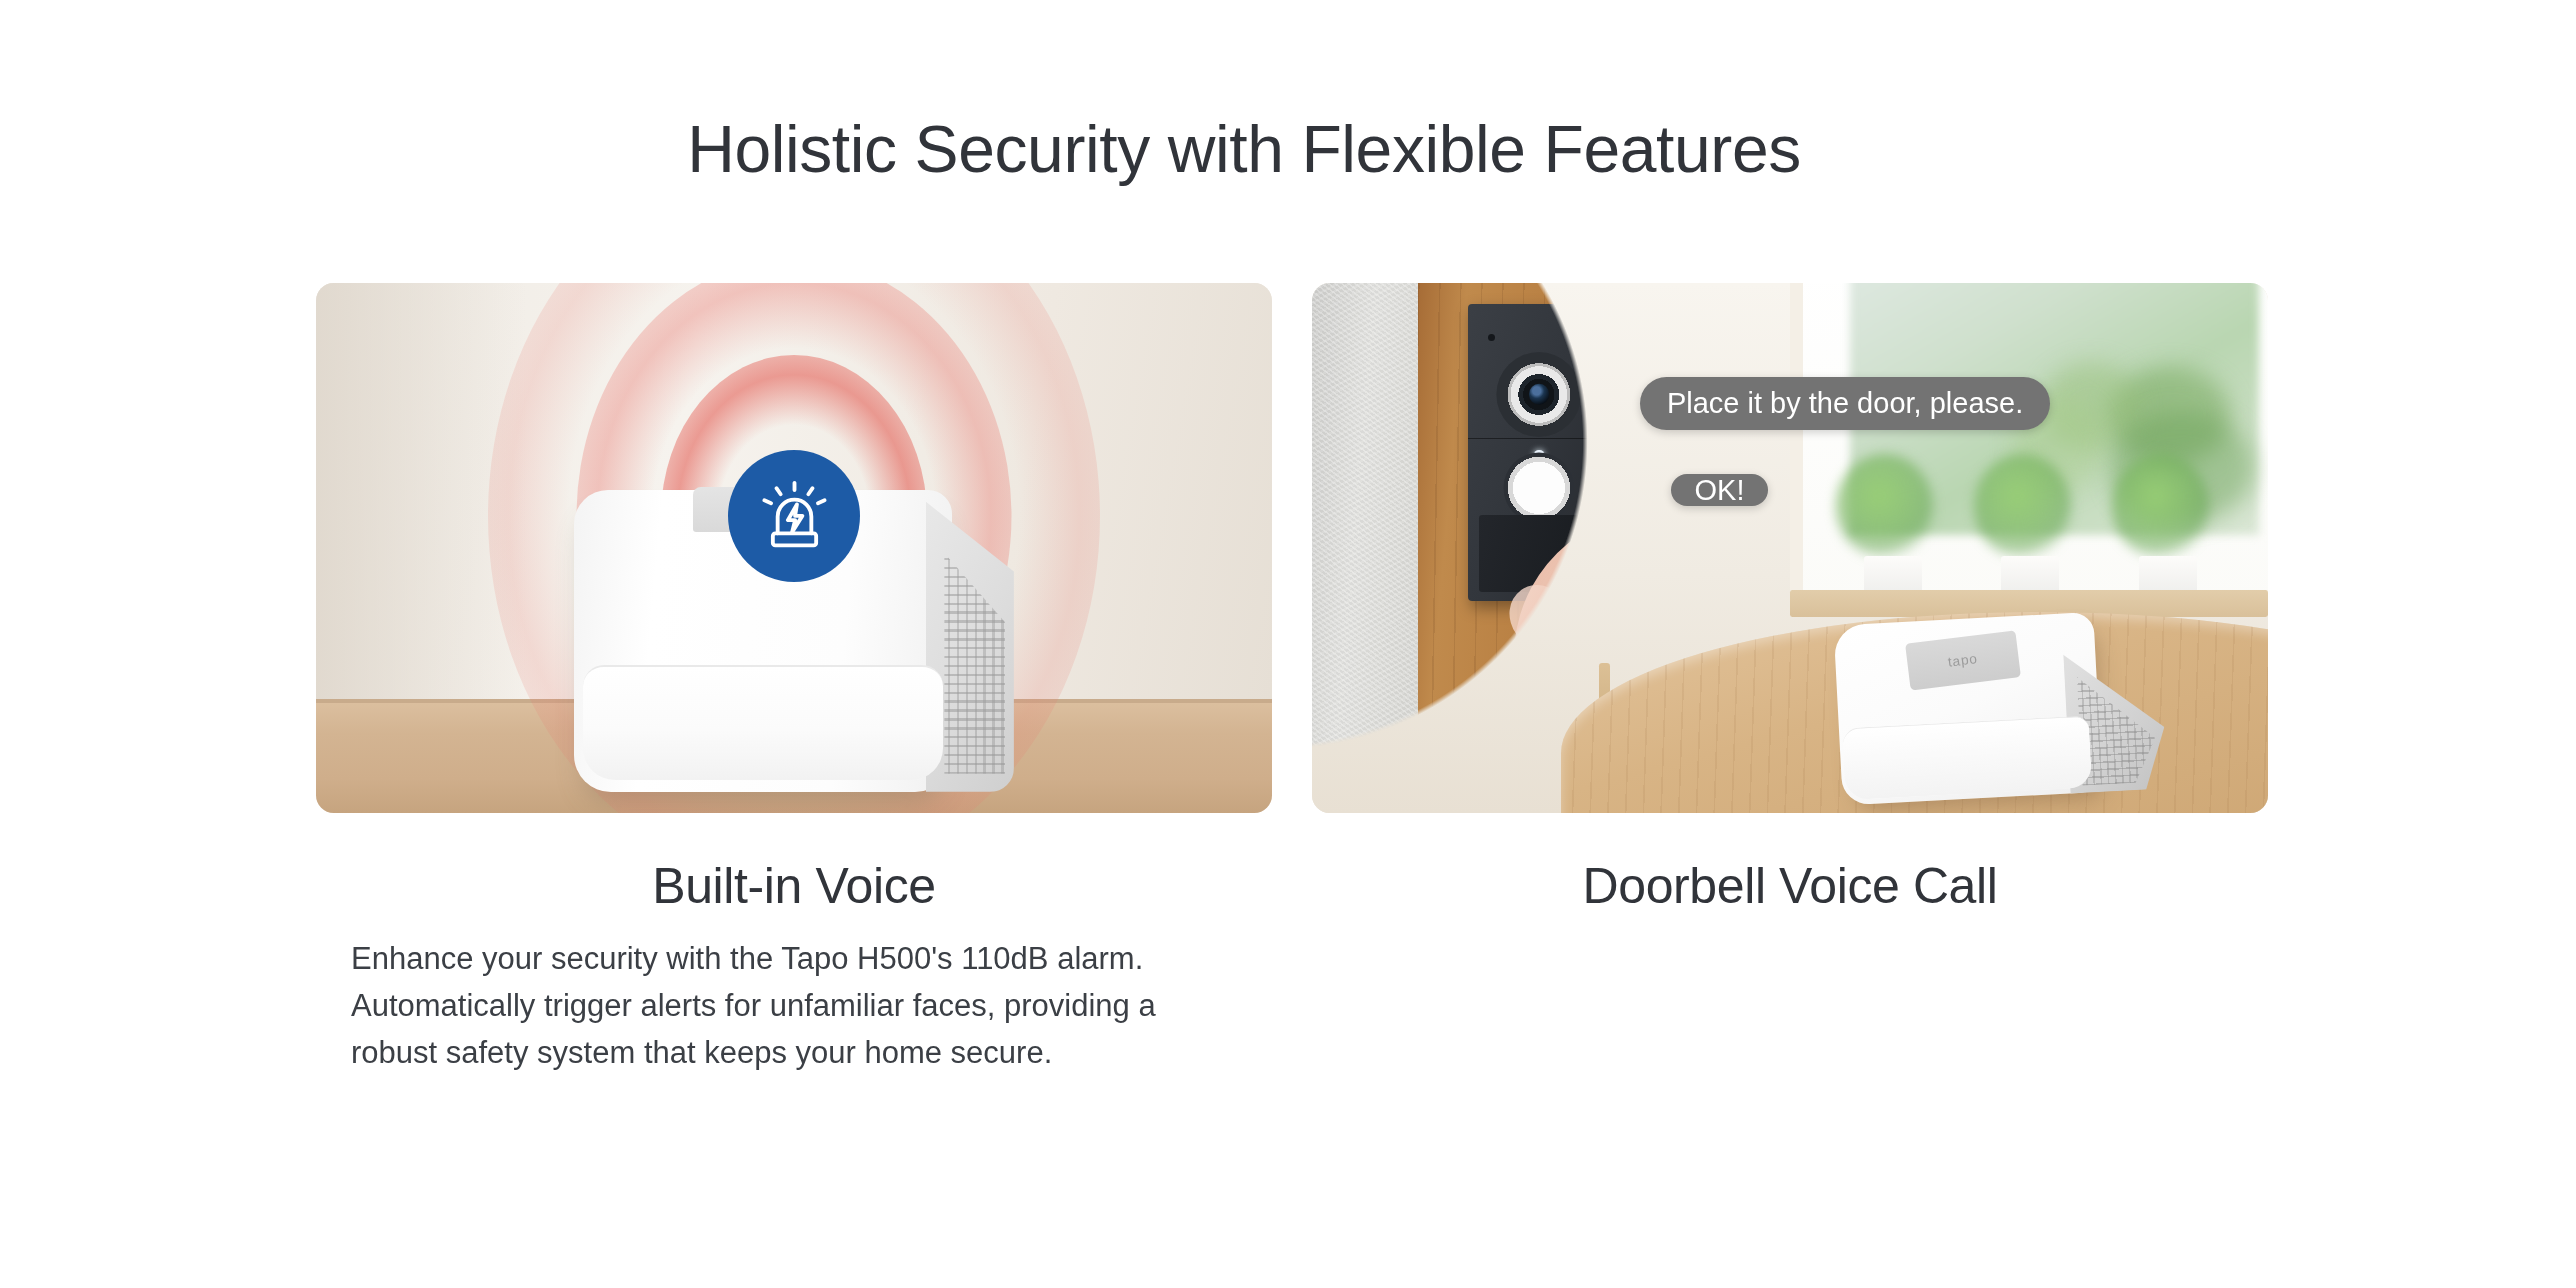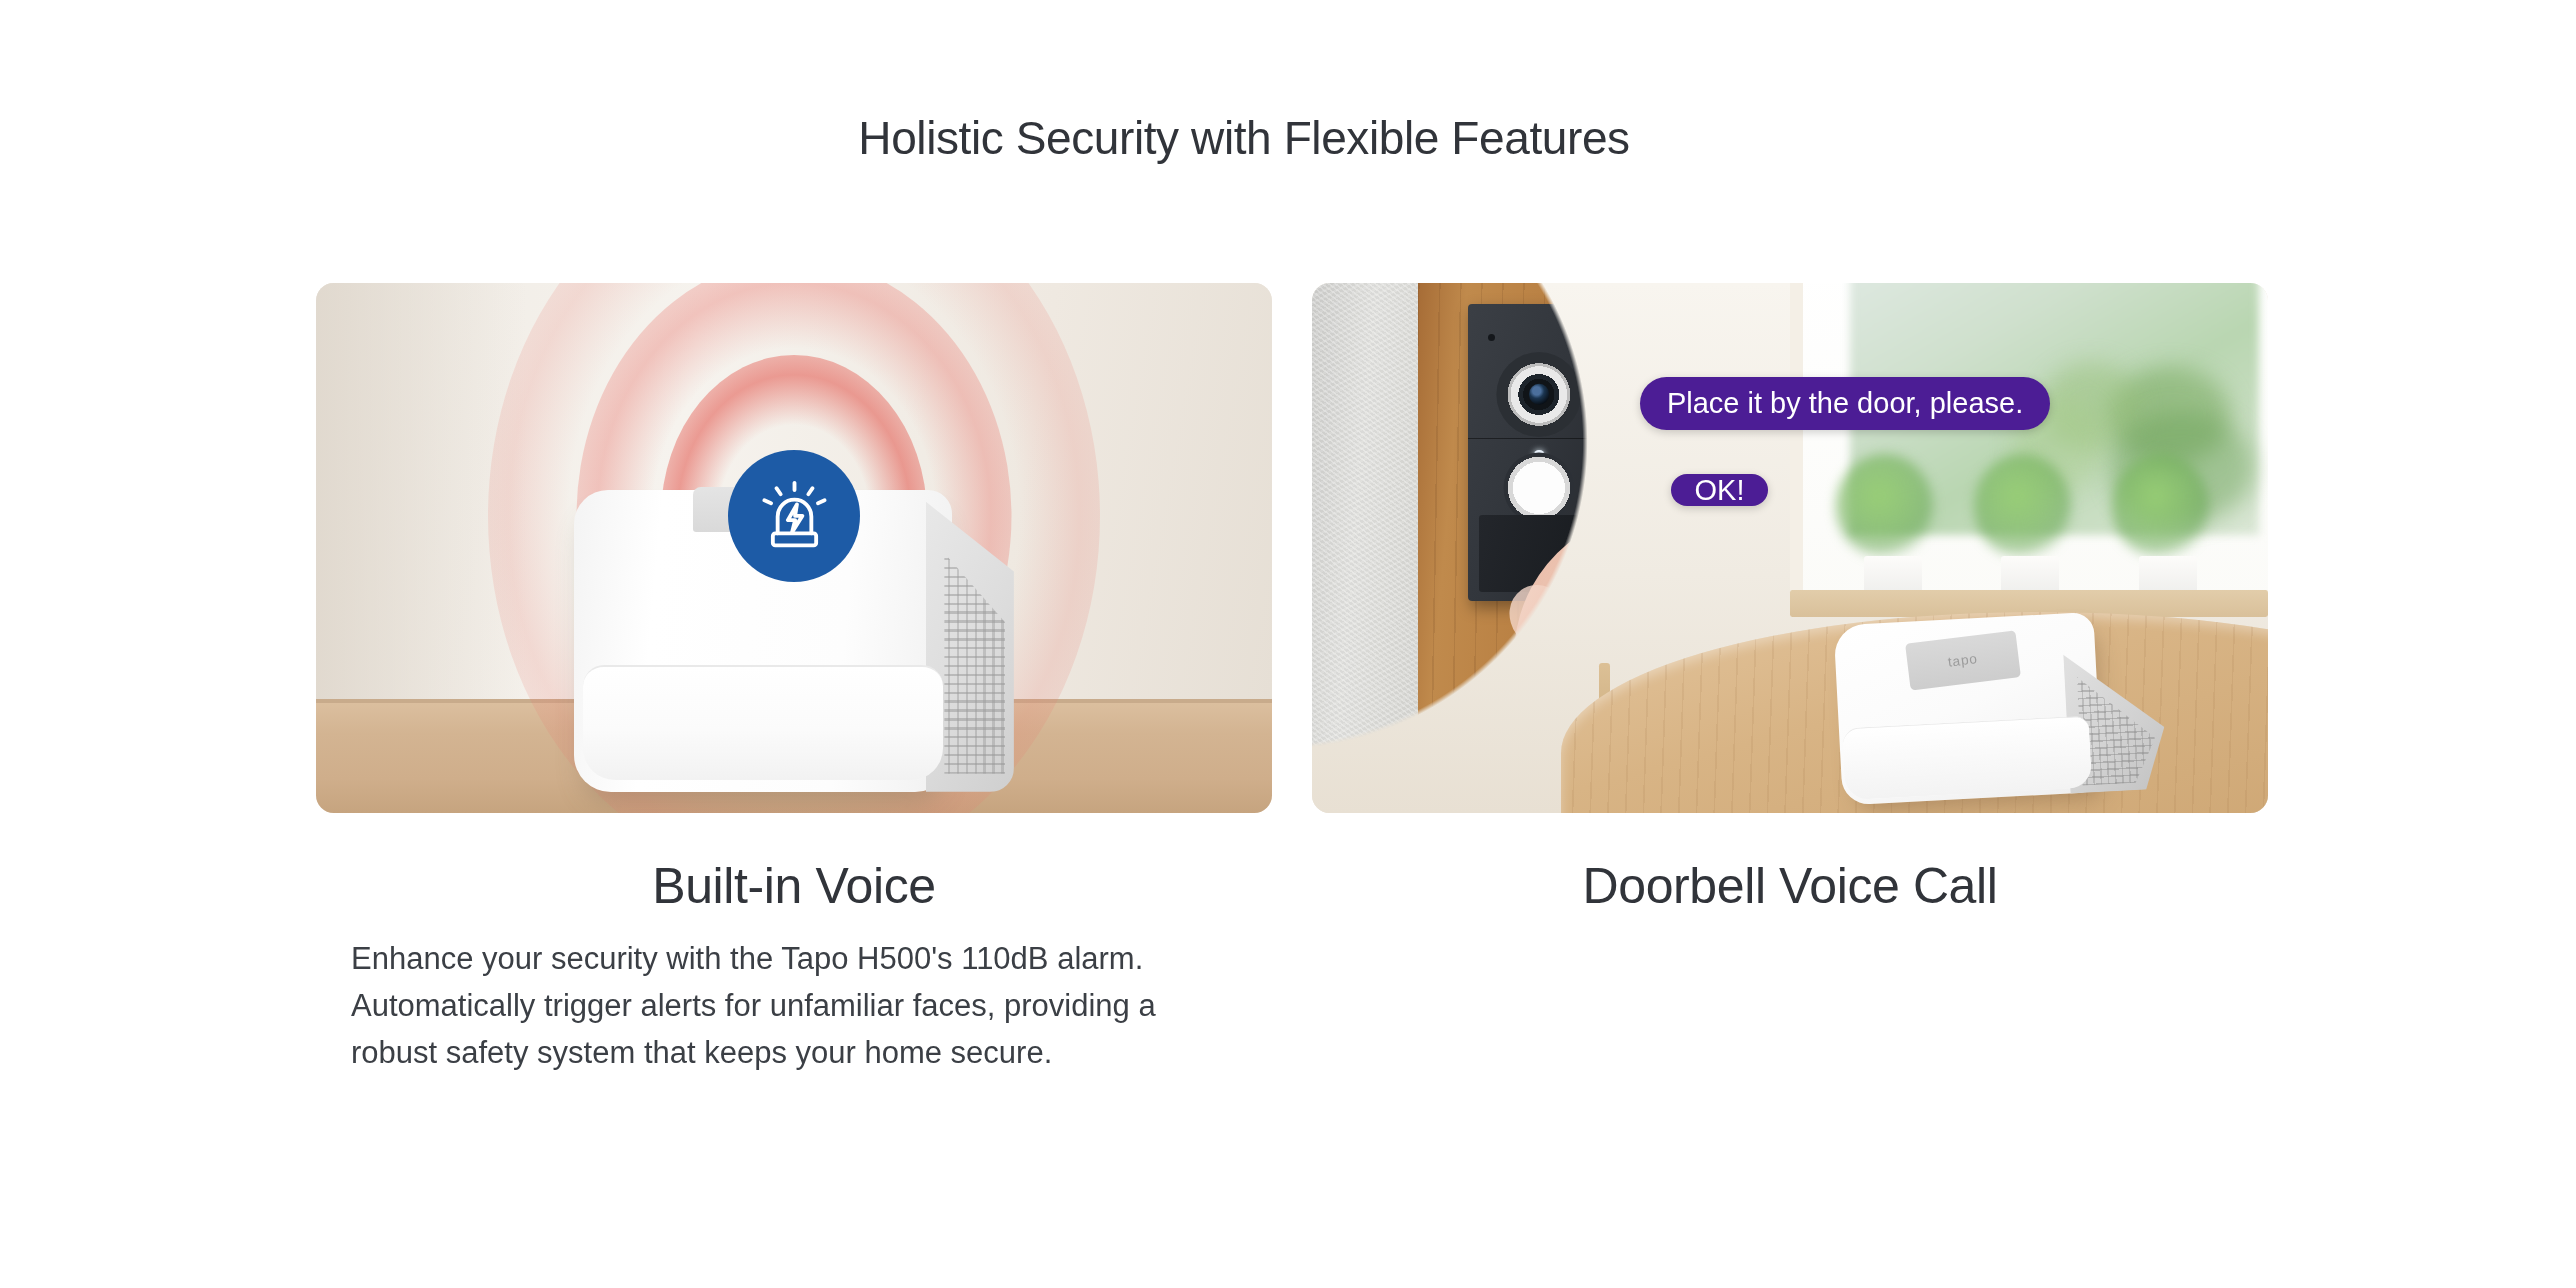--- a/index.html
+++ b/index.html
@@ -19,21 +19,21 @@
     background: #ffffff;
   }
 
   
   .section-title {
     position: absolute;
     left: 0;
     top: 113px;
     width: 2488px;
     text-align: center;
-    font-size: 46px;
+    font-size: 66px;
     font-weight: 400;
     letter-spacing: -0.4px;
     color: #31343a;
     line-height: 1.1;
   }
 
   
   .columns {
     position: absolute;
     left: 316px;
@@ -253,21 +253,21 @@
     position: absolute; left: 5%; top: 16%; width: 22%; height: 26%;
     background: linear-gradient(150deg,#f7ddd0,#ecc3b2);
     border-radius: 50%;
     transform: rotate(-20deg);
     opacity: .8;
   }
 
   
   .bubble {
     position: absolute;
-    background: #4c1d95;
+    background: #737373;
     color: #ffffff;
     border-radius: 804px;
     display: flex; align-items: center; justify-content: center;
     font-weight: 400;
     white-space: nowrap;
     box-shadow: 0 2.4px 8px rgba(0,0,0,.18);
   }
   .bubble-1 { left: 34.3%; top: 17.8%; height: 53px; padding: 0 27px; font-size: 29px; }
   .bubble-2 { left: 37.5%; top: 36.1%; height: 32px; padding: 0 24px; font-size: 29px; }
 

